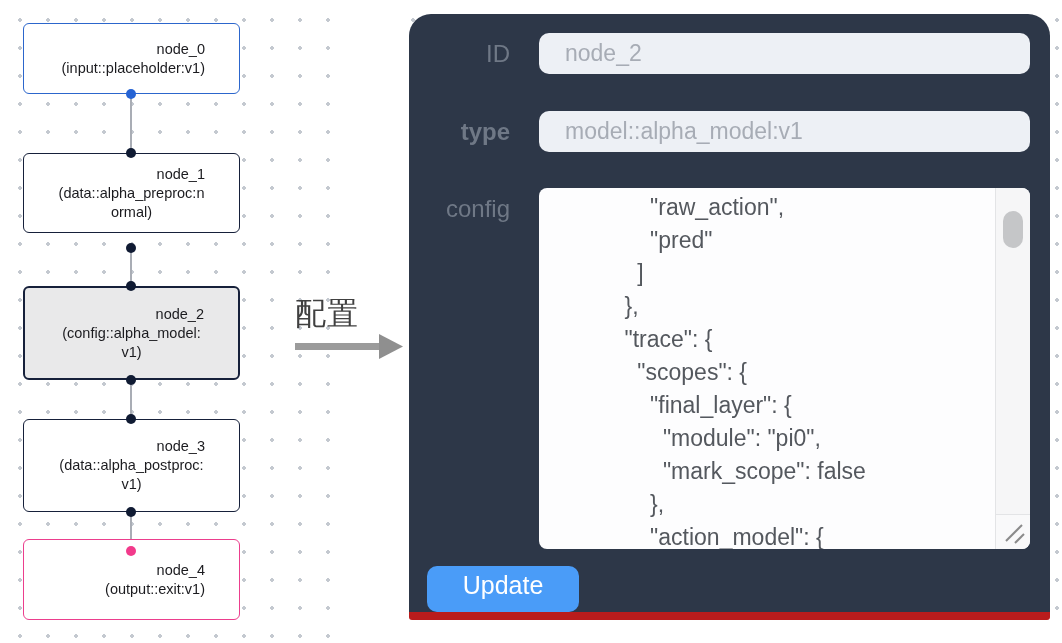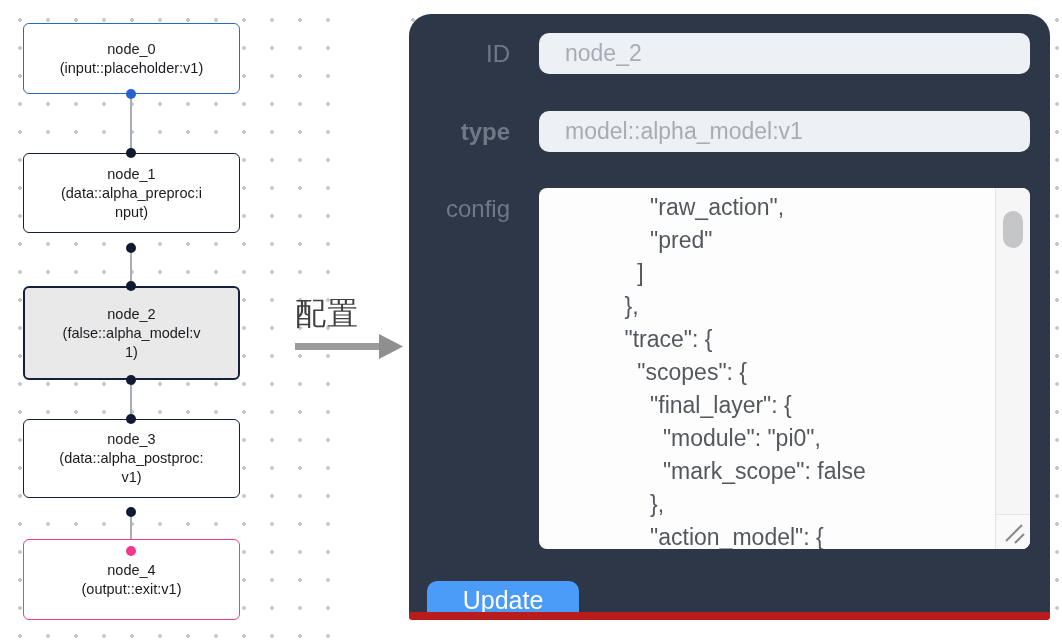--- a/index.html
+++ b/index.html
@@ -14,21 +14,21 @@
     background-size: 28px 28px;
     background-position: 6px 6px;
   }
   .grid-left  { left: 0;   top: 0; width: 346px;  height: 643px; }
   .grid-right { left: 393px; top: 0; width: 669px; height: 631px; }
 
   
   .node {
     position: absolute; left: 23px; width: 217px;
     background: #ffffff; border: 1.6px solid #16203a; border-radius: 6px;
-    display: flex; flex-direction: column; align-items: center; justify-content: center;
+    display: flex; flex-direction: column; align-items: flex-end; justify-content: center;
     padding: 0 34px; text-align: center; color: #1b1b1f;
     font-size: 14.5px; line-height: 19px; word-break: break-all;
   }
   .node .t { word-break: keep-all; }
   .n-input    { border-color: #2c66cc; }
   .n-selected { background: #e9e9ea; border-width: 2px; }
   .n-output   { border-color: #ec3e8d; }
 
   
   .edge { position: absolute; left: 130px; width: 2px; background: #a9adb5; }
@@ -72,21 +72,21 @@
   }
   .sb-thumb {
     position: absolute; left: 7px; top: 23px; width: 20px; height: 37px;
     background: #c5c6c8; border-radius: 10px;
   }
   .rs-corner {
     position: absolute; right: 0; bottom: 0; width: 35px; height: 35px;
     background: #f9f9fa; border-left: 1px solid #e3e4e6; border-top: 1px solid #e3e4e6;
   }
   .update-btn {
-    position: absolute; left: 18px; top: 567px; width: 152px; height: 46px;
+    position: absolute; left: 18px; top: 552px; width: 152px; height: 46px;
     background: #4a9cf8; border: none; border-radius: 10px;
     color: #ffffff; font-size: 25px; font-weight: 500; text-align: center;
     font-family: "Liberation Sans", sans-serif; padding-bottom: 8px;
   }
 </style>
 </head>
 <body>
 
 <div class="stage">
 
@@ -97,27 +97,27 @@
   <div class="edge" style="top:248px; height:39px;"></div>
   <div class="edge" style="top:380px; height:40px;"></div>
   <div class="edge" style="top:512px; height:40px;"></div>
 
   <div class="node n-input" style="top:23px; height:71px;">
     <div class="t">node_0</div>
     <div>(input::placeholder:v1)</div>
   </div>
   <div class="node" style="top:153px; height:80px;">
     <div class="t">node_1</div>
-    <div>(data::alpha_preproc:input)</div>
+    <div>(data::alpha_preproc:normal)</div>
   </div>
   <div class="node n-selected" style="top:286px; height:94px;">
     <div class="t">node_2</div>
-    <div>(false::alpha_model:v1)</div>
+    <div>(config::alpha_model:v1)</div>
   </div>
-  <div class="node" style="top:419px; height:79px;">
+  <div class="node" style="top:419px; height:93px;">
     <div class="t">node_3</div>
     <div>(data::alpha_postproc:v1)</div>
   </div>
   <div class="node n-output" style="top:539px; height:81px;">
     <div class="t">node_4</div>
     <div>(output::exit:v1)</div>
   </div>
 
   <div class="port p-blue" style="top:89px;"></div>
   <div class="port" style="top:148px;"></div>

